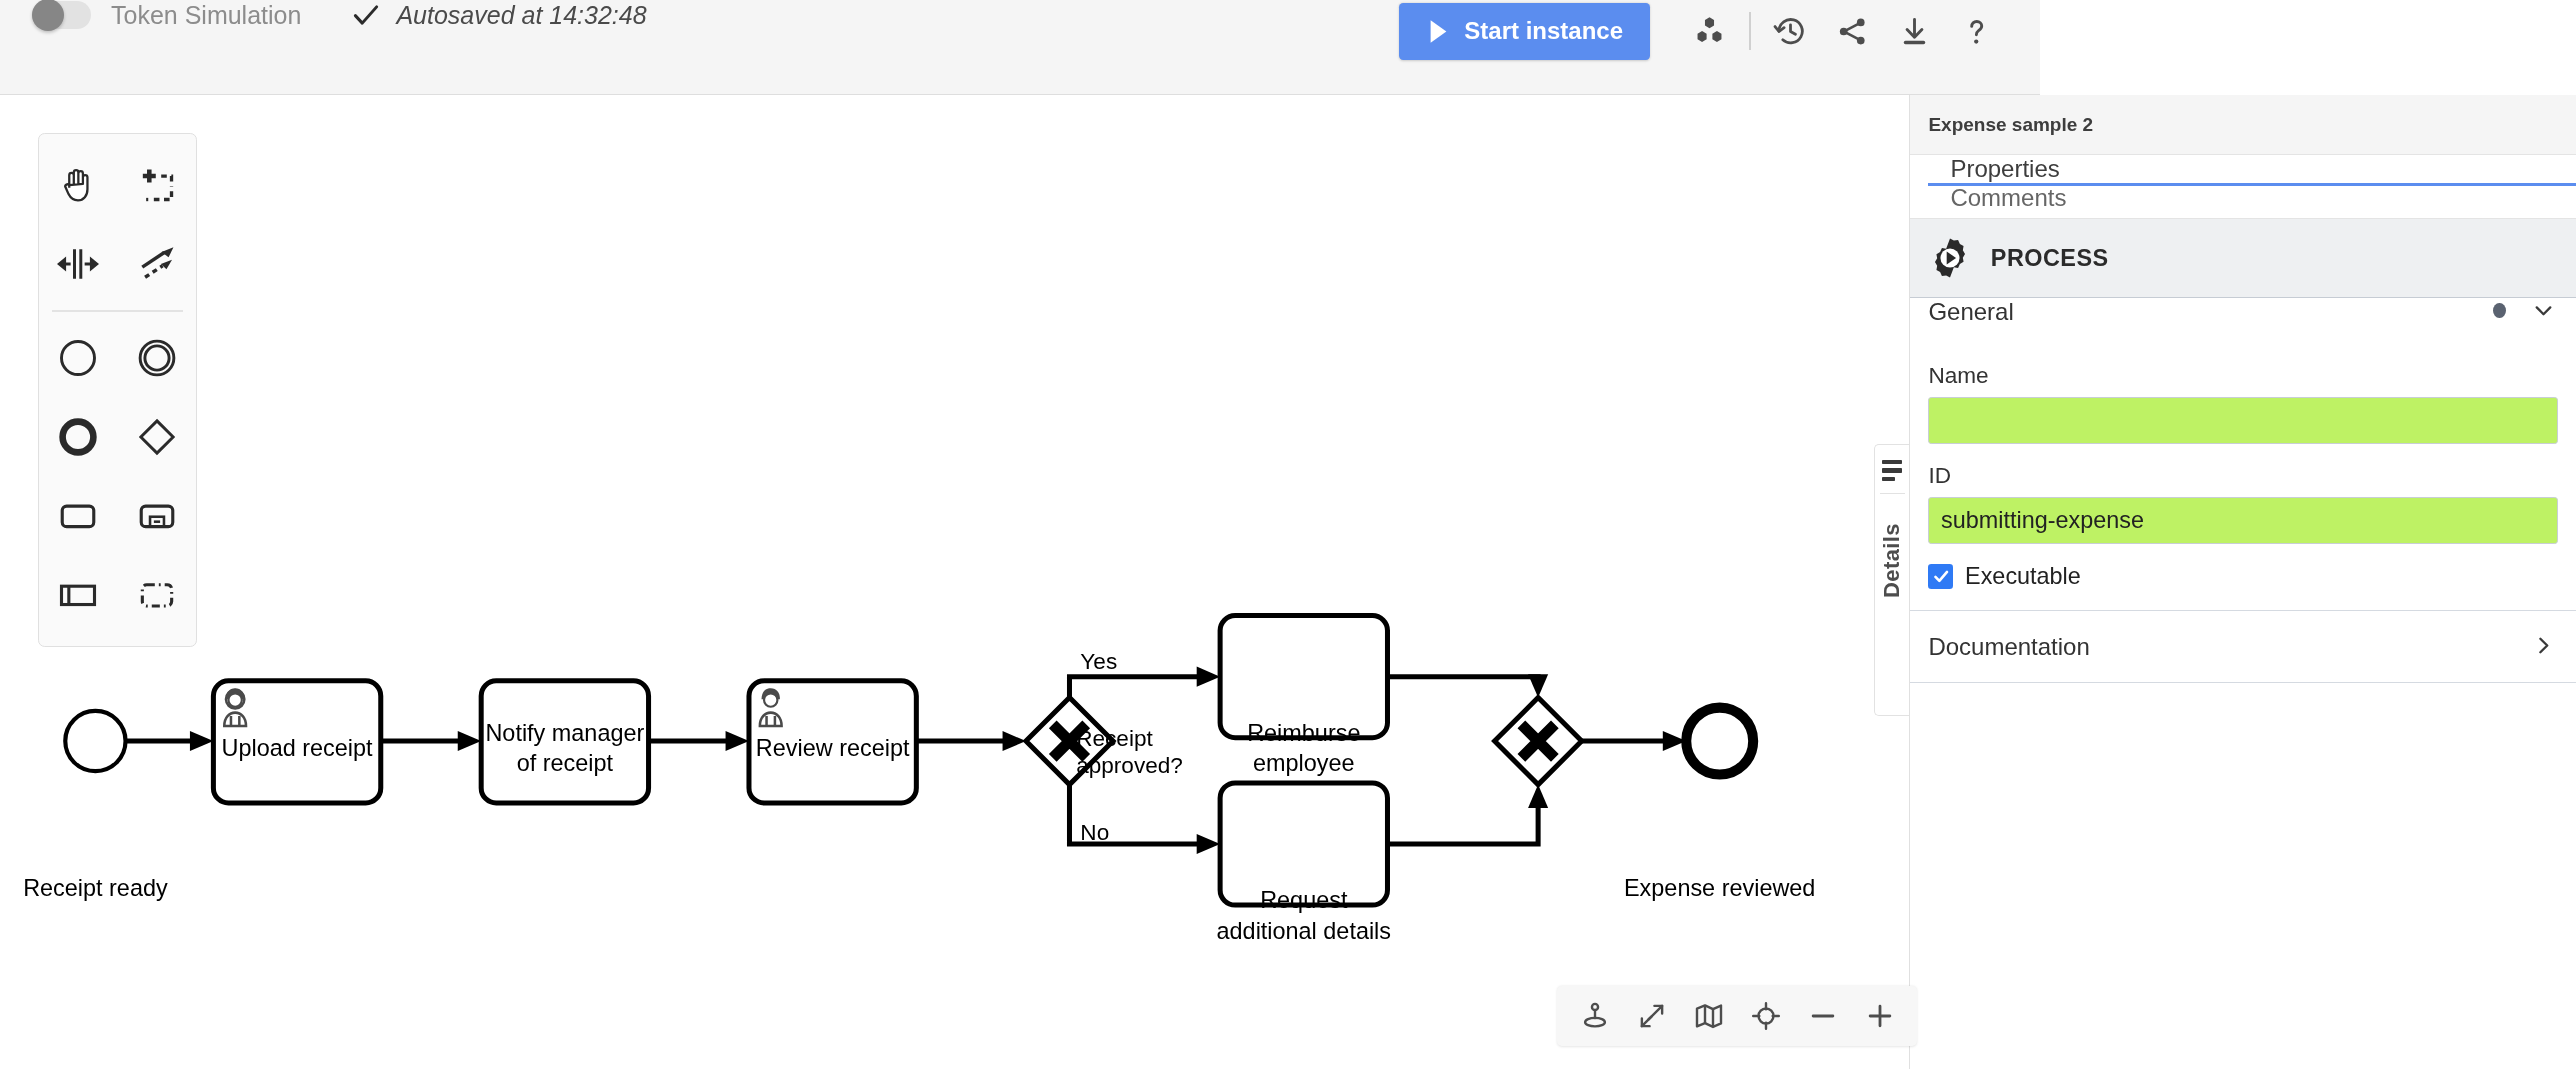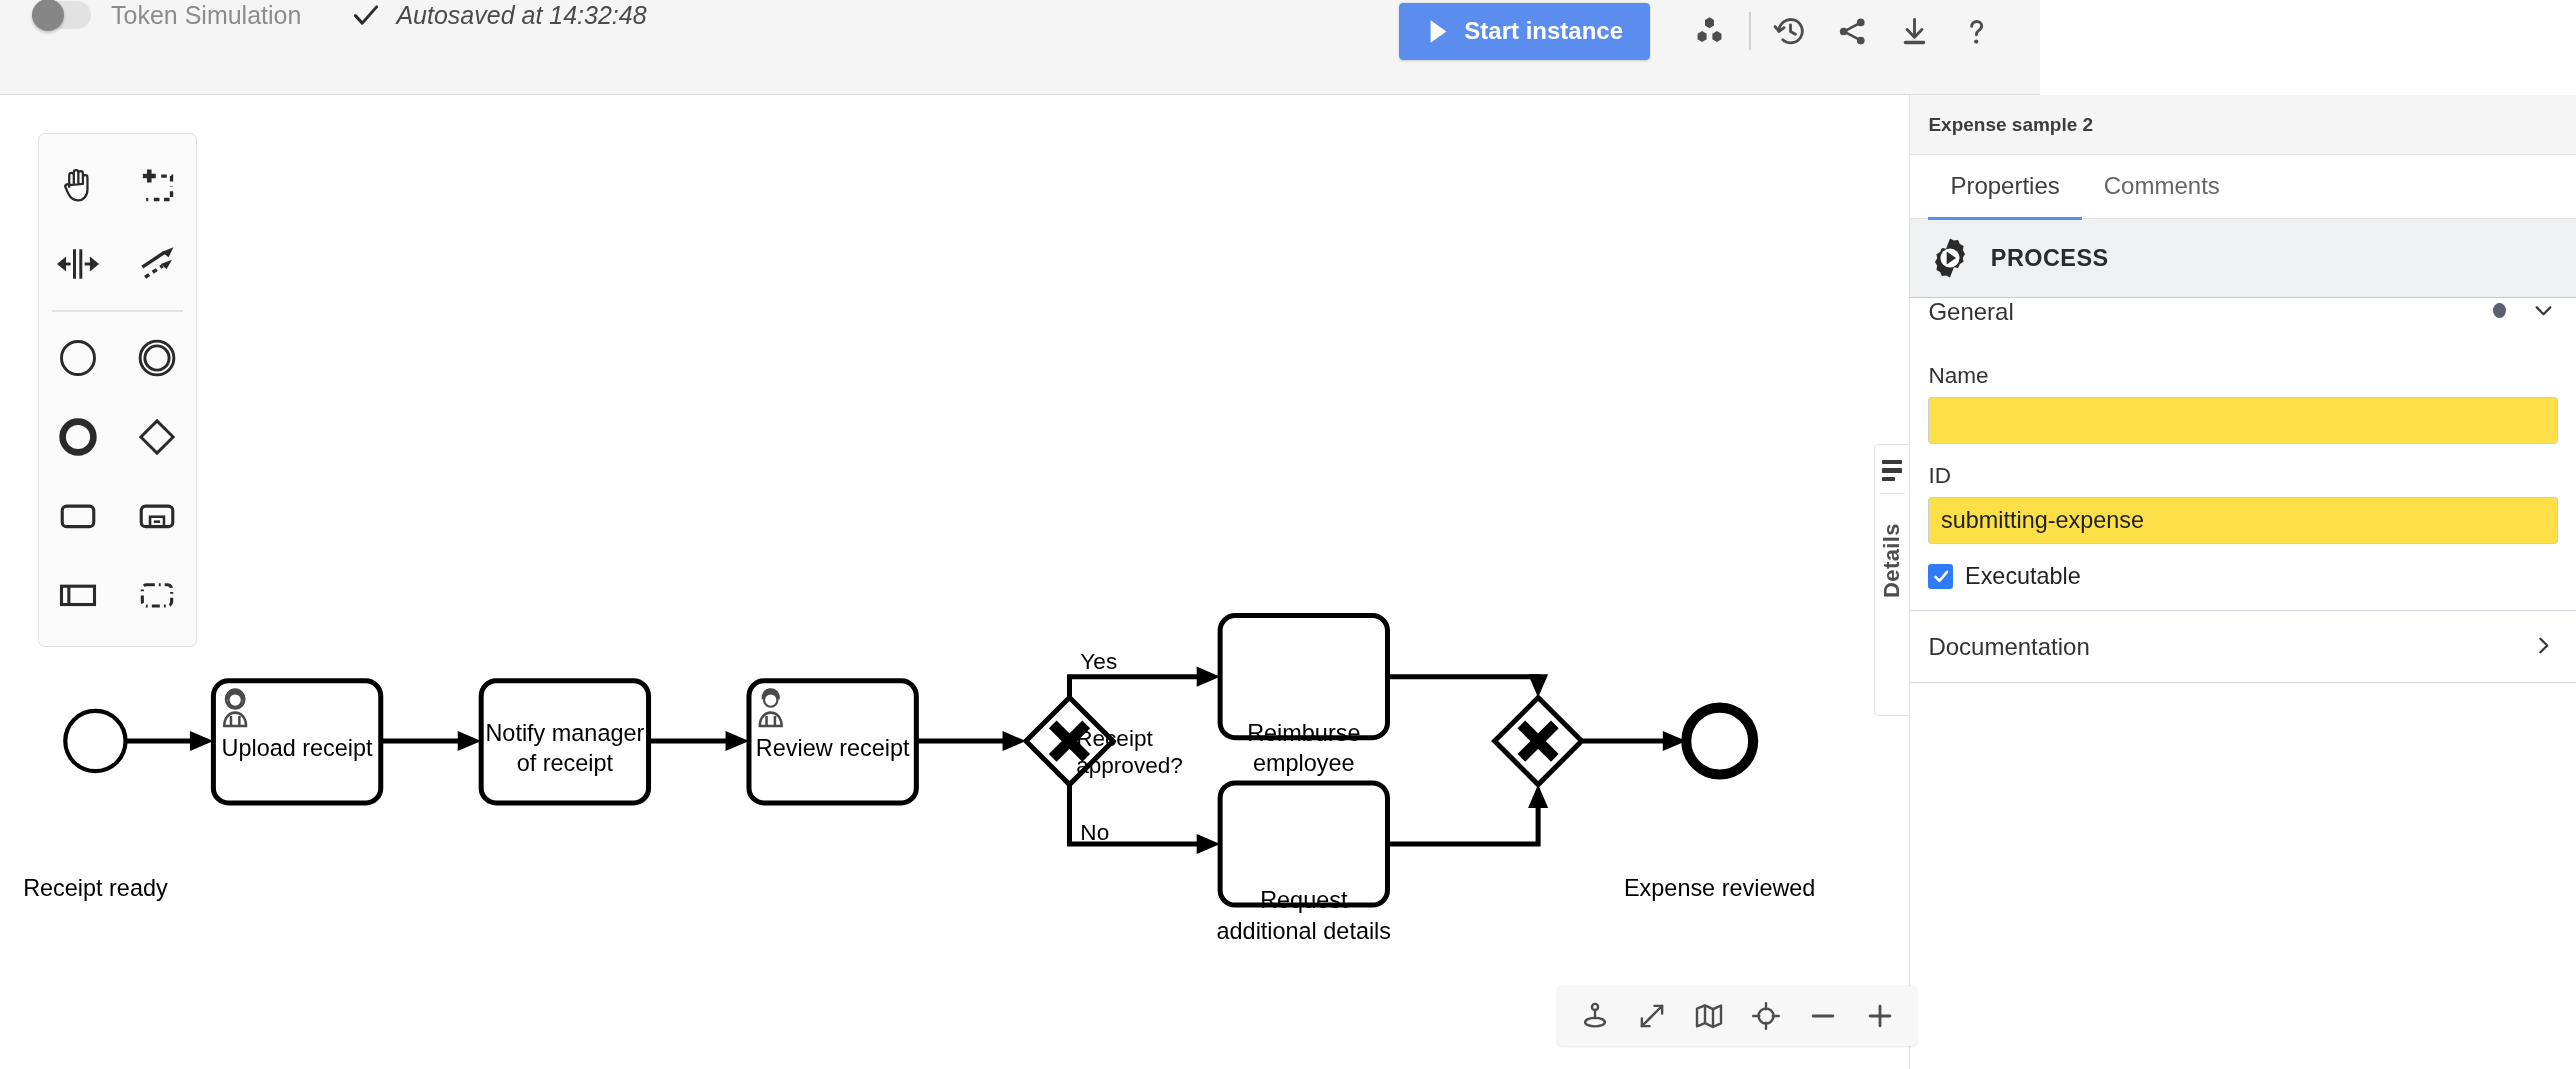--- a/index.html
+++ b/index.html
@@ -109,21 +109,21 @@
     position: absolute; top: 95px; left: 1909px; width: 667px; height: 975px;
     background: #ffffff; border-left: 1.7px solid #e0e0e0;
   }
   .panel-title {
     height: 60px; background: #f5f5f5; border-bottom: 1.7px solid #e4e4e4;
     display: flex; align-items: center; padding-left: 18.4px;
     font-size: 19px; font-weight: bold; color: #3d3d3d;
   }
   .panel-tabs {
     height: 64px; display: flex; align-items: stretch;
-    border-bottom: 1.7px solid #e4e4e4; background: #ffffff; padding-left: 18.4px;
+    border-bottom: 1.7px solid #e4e4e4; background: #ffffff; padding-left: 18.4px; flex-direction: column;
   }
   .panel-tab {
     display: flex; align-items: center; padding: 0 22px; font-size: 24px;
     color: #666666; cursor: pointer; border-bottom: 3.3px solid transparent;
     margin-bottom: -1.7px;
   }
   .panel-tab.active { color: #3d3d3d; border-bottom-color: #5b8def; }
 
   .entity-header {
     height: 79px; background: #eef0f2; border-bottom: 1.7px solid #c6ccd4;
@@ -137,21 +137,21 @@
     height: 65px; display: flex; align-items: flex-start; padding: 0 20px 0 18.4px;
     cursor: pointer;
   }
   .group-header .gh-label { font-size: 24px; color: #333333; }
   .group-header .gh-right { margin-left: auto; display: flex; align-items: center; gap: 25px; }
   .gh-dot { width: 12.6px; height: 15px; border-radius: 50%; background: #5a6270; }
 
   .field { padding: 0 18.4px; margin-bottom: 18.4px; }
   .field-label { font-size: 22.6px; color: #333333; margin-bottom: 8.4px; }
   .field-input {
-    width: 100%; height: 47px; background: #fde047; border: 1.7px solid #c8ced6;
+    width: 100%; height: 47px; background: #bef264; border: 1.7px solid #c8ced6;
     border-radius: 3.3px; font-size: 23.4px; color: #222222; padding: 0 11.7px;
     font-family: "Liberation Sans", sans-serif; outline: none;
   }
   .cb-row { display: flex; align-items: center; padding: 0 18.4px; gap: 11.7px; margin-bottom: 20px; }
   .cb-box {
     width: 25px; height: 25px; border-radius: 3.3px; background: #2f7af5;
     display: flex; align-items: center; justify-content: center; flex: none;
     cursor: pointer;
   }
   .cb-label { font-size: 23.4px; color: #222222; }

